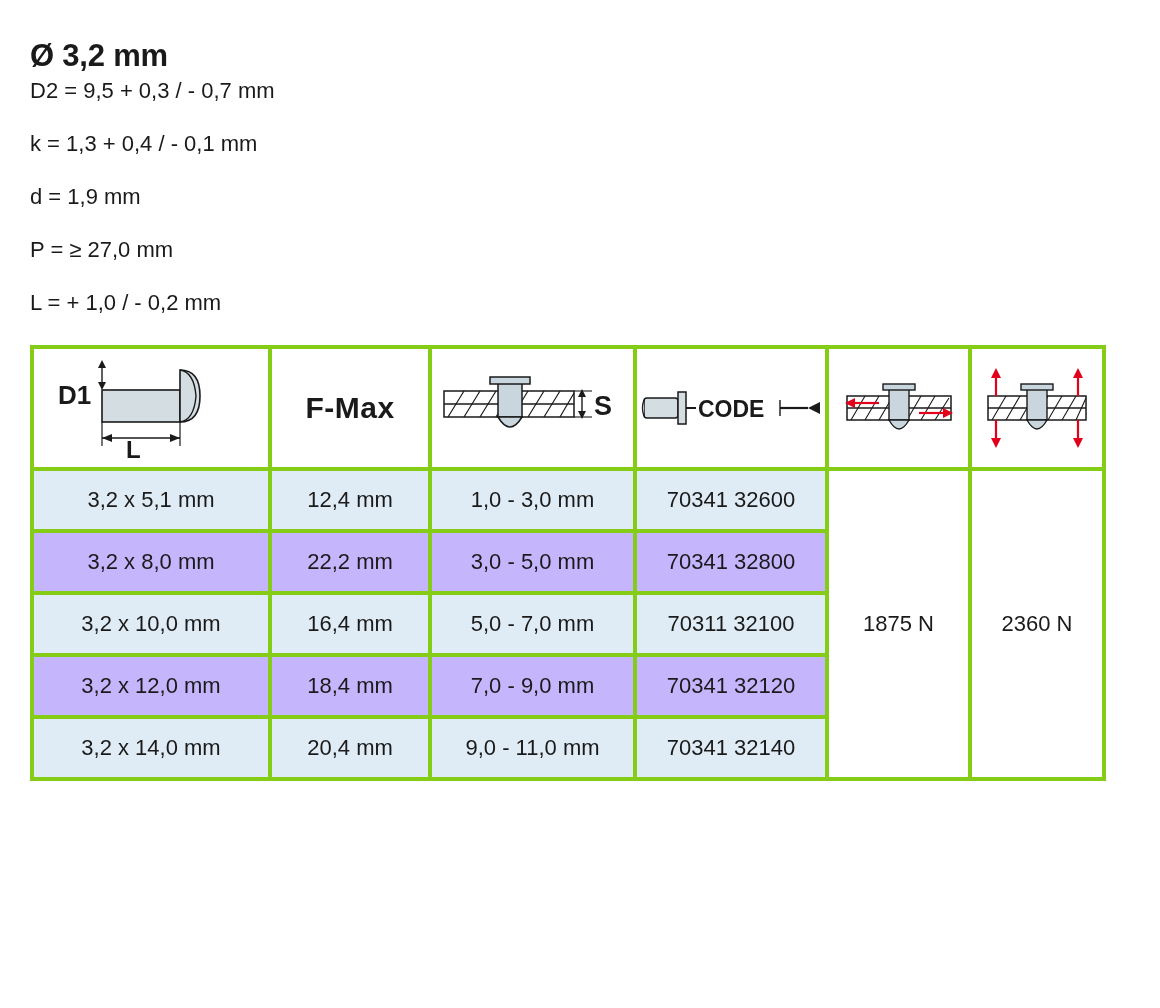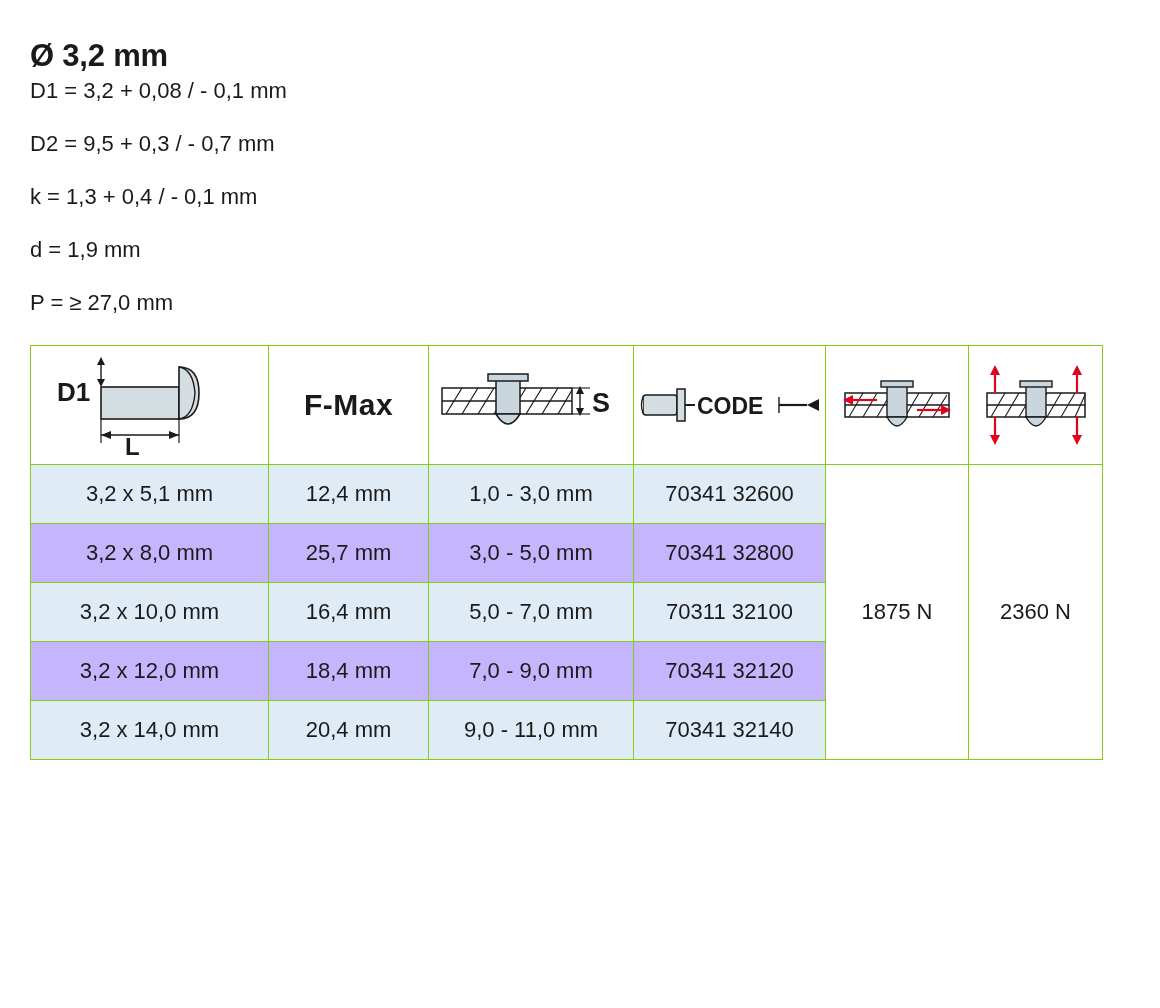--- a/index.html
+++ b/index.html
@@ -72,21 +72,21 @@
   }
 
   
   table.spec-table {
     border-collapse: collapse;
     margin-top: 18px;
     width: 1072px;
     table-layout: fixed;
   }
   table.spec-table td, table.spec-table th {
-    border: 1px solid #84cc16;
+    border: 4px solid #84cc16;
     padding: 0;
     text-align: center;
     vertical-align: middle;
   }
   .hdr-cell {
     height: 118px;
     background: #ffffff;
     position: relative;
   }
   .hdr-fmax {
@@ -122,25 +122,25 @@
   }
 </style>
 </head>
 <body>
 
 <div class="page">
 
   <div class="title-main">Ø 3,2 mm</div>
 
   <ul class="spec-list">
-    <li>D1 = 3,2 + 0,08 / - 0,1 mm</li>
     <li>D2 = 9,5 + 0,3 / - 0,7 mm</li>
     <li>k = 1,3 + 0,4 / - 0,1 mm</li>
     <li>d = 1,9 mm</li>
     <li>P = ≥ 27,0 mm</li>
+    <li>L = + 1,0 / - 0,2 mm</li>
   </ul>
 
 
   <table class="spec-table">
     <colgroup>
       <col class="col1">
         <col class="col2">
         <col class="col3">
         <col class="col4">
         <col class="col5">
@@ -255,21 +255,21 @@
       <tr class="alt">
         <td>3,2 x 5,1 mm</td>
         <td>12,4 mm</td>
         <td>1,0 - 3,0 mm</td>
         <td>70341 32600</td>
         <td class="force-cell" rowspan="5">1875 N</td>
         <td class="force-cell" rowspan="5">2360 N</td>
       </tr>
       <tr>
         <td>3,2 x 8,0 mm</td>
-        <td>25,7 mm</td>
+        <td>22,2 mm</td>
         <td>3,0 - 5,0 mm</td>
         <td>70341 32800</td>
       </tr>
       <tr class="alt">
         <td>3,2 x 10,0 mm</td>
         <td>16,4 mm</td>
         <td>5,0 - 7,0 mm</td>
         <td>70311 32100</td>
       </tr>
       <tr>

